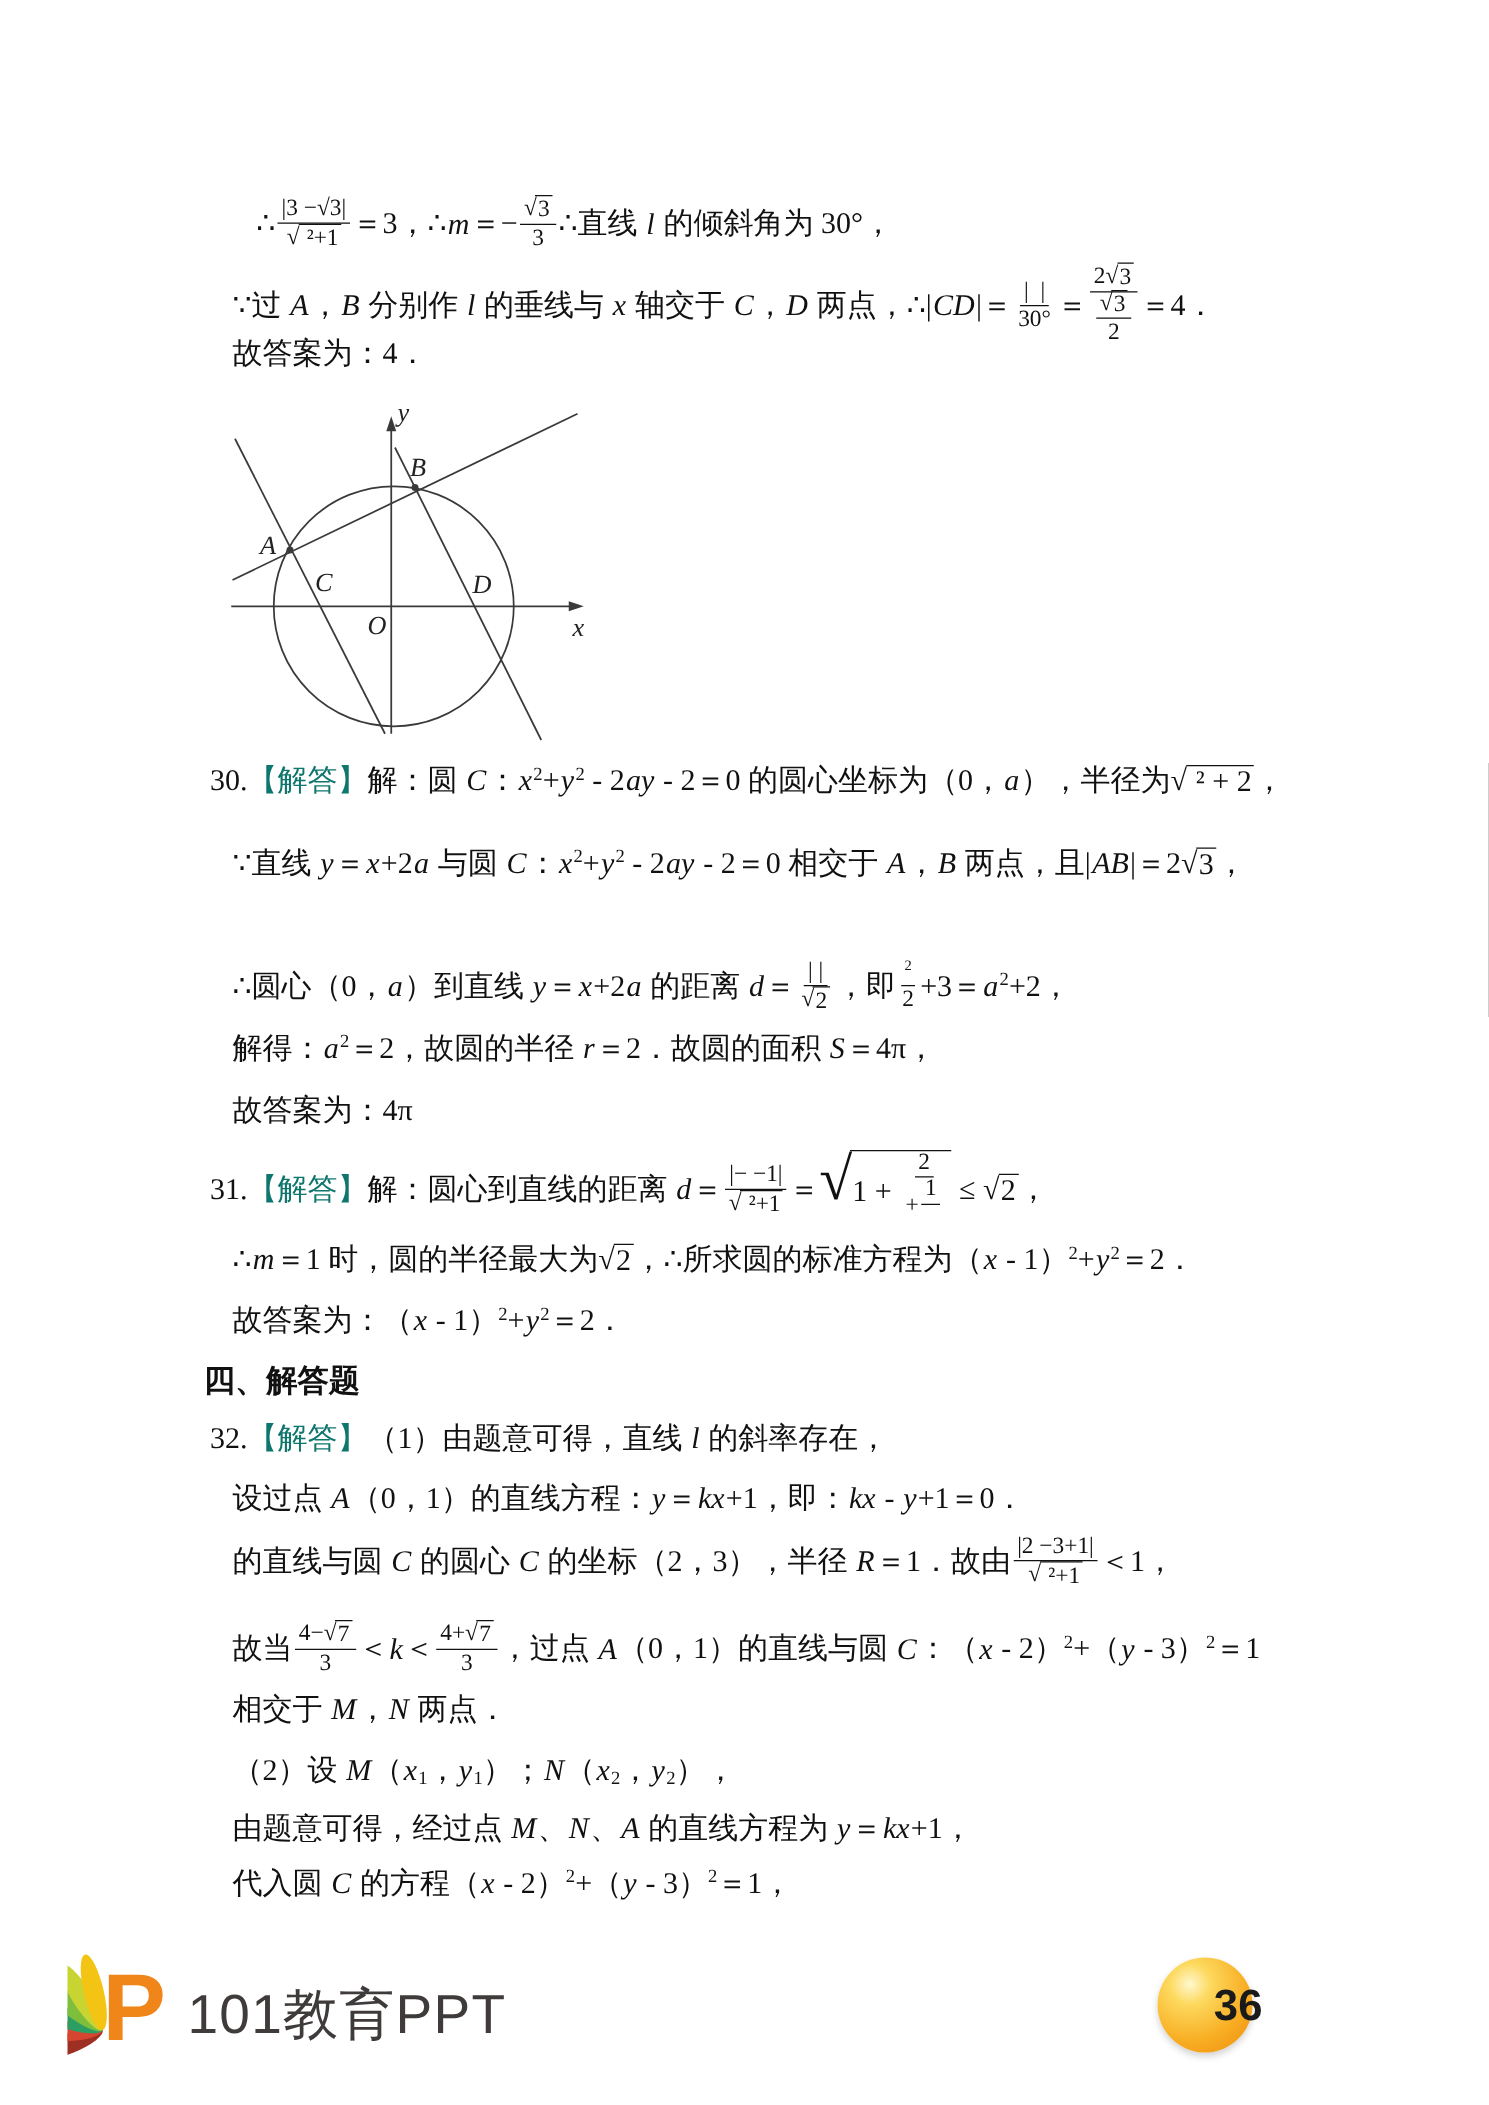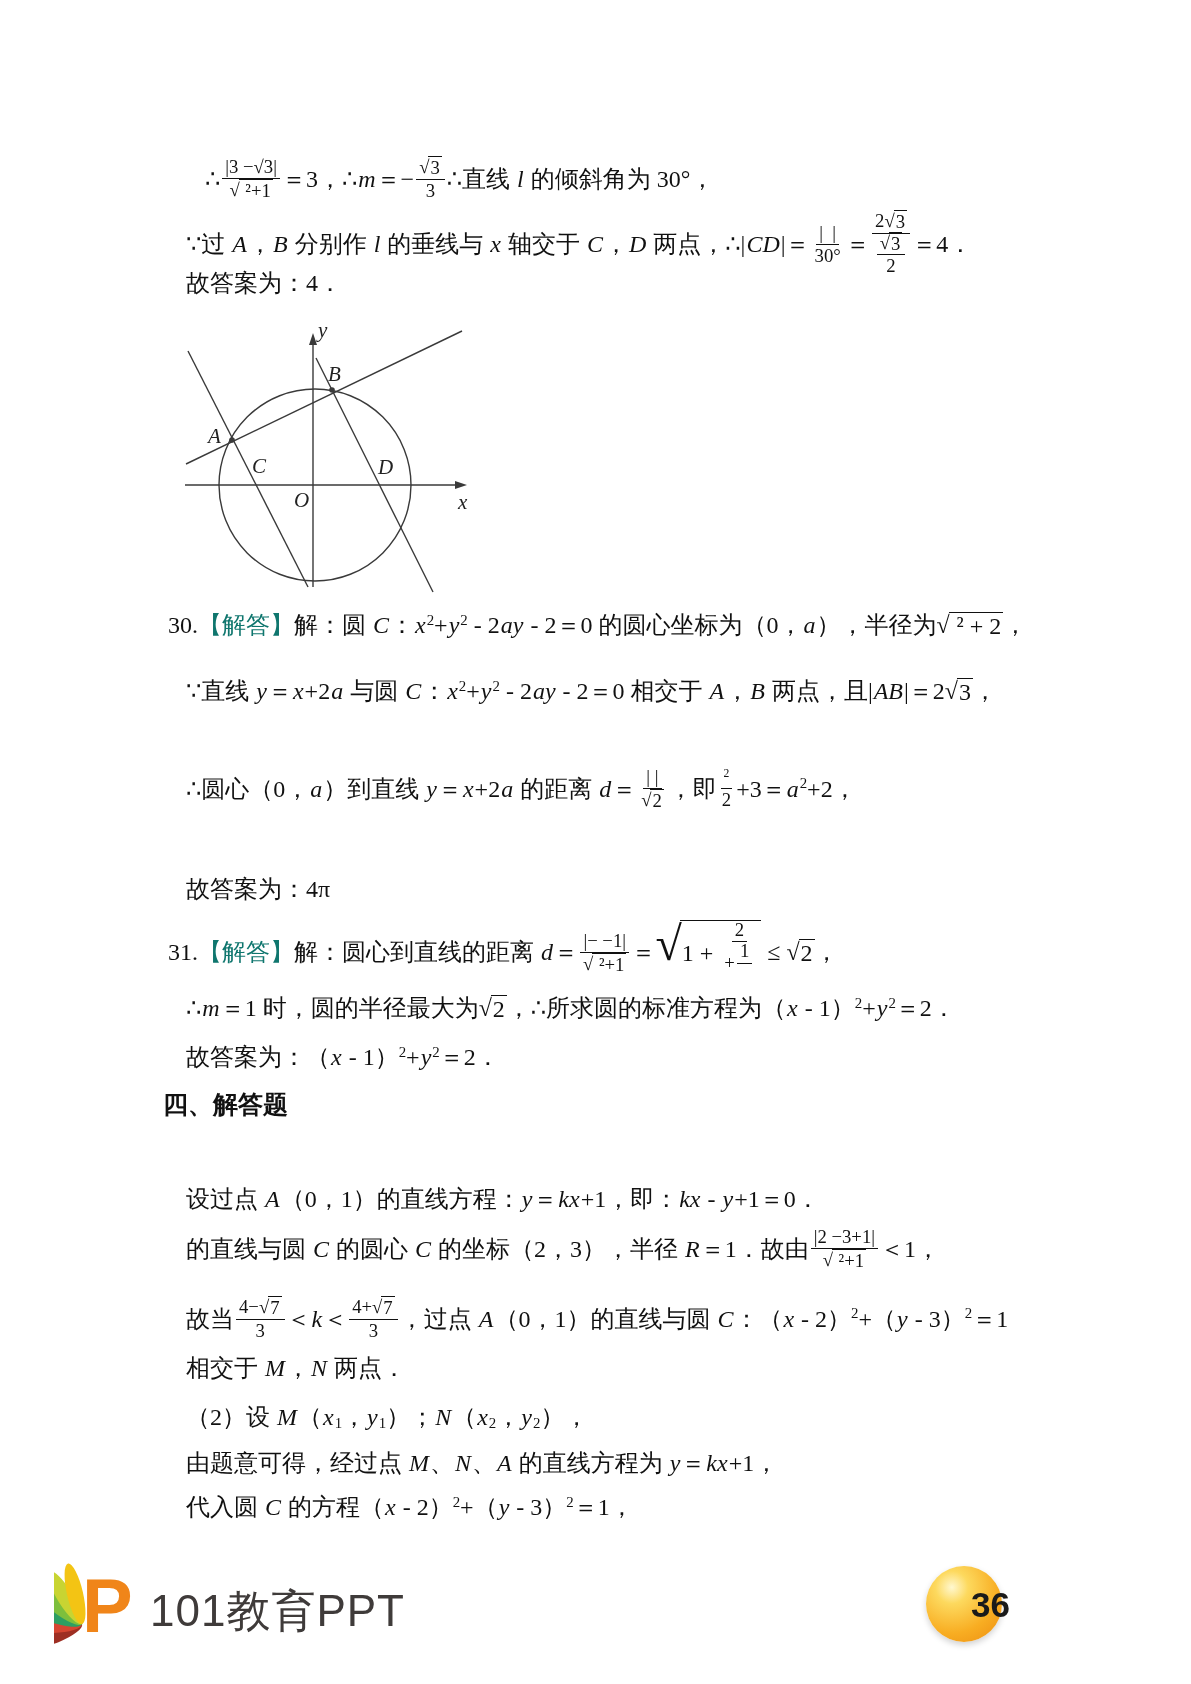--- a/index.html
+++ b/index.html
@@ -81,31 +81,33 @@
 
   <div class="mline" style="left:168px;top:610px;"><span class="t">30.</span><span class="b">【解答】</span><span class="t">解：圆 </span><span class="v">C</span><span class="t">：</span><span class="v">x</span><span class="sup">2</span><span class="t">+</span><span class="v">y</span><span class="sup">2</span><span class="t"> - 2</span><span class="v">ay</span><span class="t"> - 2＝0 的圆心坐标为（0，</span><span class="v">a</span><span class="t">），半径为</span><span class="sqrt"><span class="rad">√</span><span class="under"><span class="t"> ² + 2</span></span></span><span class="t">，</span></div>
   <div class="mline" style="left:186px;top:676px;"><span class="t">∵直线 </span><span class="v">y</span><span class="t">＝</span><span class="v">x</span><span class="t">+2</span><span class="v">a</span><span class="t"> 与圆 </span><span class="v">C</span><span class="t">：</span><span class="v">x</span><span class="sup">2</span><span class="t">+</span><span class="v">y</span><span class="sup">2</span><span class="t"> - 2</span><span class="v">ay</span><span class="t"> - 2＝0 相交于 </span><span class="v">A</span><span class="t">，</span><span class="v">B</span><span class="t"> 两点，且|</span><span class="v">AB</span><span class="t">|＝2</span><span class="sqrt"><span class="rad">√</span><span class="under"><span class="t">3</span></span></span><span class="t">，</span></div>
   <div class="mline" style="left:186px;top:768px;"><span class="t">∴圆心（0，</span><span class="v">a</span><span class="t">）到直线 </span><span class="v">y</span><span class="t">＝</span><span class="v">x</span><span class="t">+2</span><span class="v">a</span><span class="t"> 的距离 </span><span class="v">d</span><span class="t">＝</span><span class="frac">
         <span class="num"><span class="t">| |</span></span>
         <span class="den"><span class="sqrt"><span class="rad">√</span><span class="under"><span class="t">2</span></span></span></span>
       </span><span class="t">，即</span><span class="frac">
         <span class="num"><span class="sup">2</span></span>
         <span class="den"><span class="t">2</span></span>
       </span><span class="t">+3＝</span><span class="v">a</span><span class="sup">2</span><span class="t">+2，</span></div>
+  <div class="mline" style="left:186px;top:824px;"><span class="t">解得：</span><span class="v">a</span><span class="sup">2</span><span class="t">＝2，故圆的半径 </span><span class="v">r</span><span class="t">＝2．故圆的面积 </span><span class="v">S</span><span class="t">＝4π，</span></div>
   <div class="mline" style="left:186px;top:874px;"><span class="t">故答案为：4π</span></div>
 
   <div class="mline" style="left:168px;top:920px;"><span class="t">31.</span><span class="b">【解答】</span><span class="t">解：圆心到直线的距离 </span><span class="v">d</span><span class="t">＝</span><span class="frac">
         <span class="num"><span class="t">|− −1|</span></span>
         <span class="den"><span class="sqrt"><span class="rad">√</span><span class="under"><span class="t"> ²+1</span></span></span></span>
       </span><span class="t">＝</span><span class="sqrt big"><span class="rad">√</span><span class="under"><span class="t">1 + </span><span class="frac"><span class="num"><span class="t">2</span></span><span class="den"><span class="t">+</span><span class="frac"><span class="num"><span class="t">1</span></span><span class="den"><span class="t">&nbsp;</span></span></span></span></span></span></span><span class="t"> ≤ </span><span class="sqrt"><span class="rad">√</span><span class="under"><span class="t">2</span></span></span><span class="t">，</span></div>
   <div class="mline" style="left:186px;top:993px;"><span class="t">∴</span><span class="v">m</span><span class="t">＝1 时，圆的半径最大为</span><span class="sqrt"><span class="rad">√</span><span class="under"><span class="t">2</span></span></span><span class="t">，∴所求圆的标准方程为（</span><span class="v">x</span><span class="t"> - 1）</span><span class="sup">2</span><span class="t">+</span><span class="v">y</span><span class="sup">2</span><span class="t">＝2．</span></div>
   <div class="mline" style="left:186px;top:1042px;"><span class="t">故答案为：（</span><span class="v">x</span><span class="t"> - 1）</span><span class="sup">2</span><span class="t">+</span><span class="v">y</span><span class="sup">2</span><span class="t">＝2．</span></div>
 
   <div class="heading" style="left:163px;top:1088px;">四、解答题</div>
 
+  <div class="mline" style="left:168px;top:1136px;"><span class="t">32.</span><span class="b">【解答】</span><span class="t">（1）由题意可得，直线 </span><span class="v">l</span><span class="t"> 的斜率存在，</span></div>
   <div class="mline" style="left:186px;top:1184px;"><span class="t">设过点 </span><span class="v">A</span><span class="t">（0，1）的直线方程：</span><span class="v">y</span><span class="t">＝</span><span class="v">kx</span><span class="t">+1，即：</span><span class="v">kx</span><span class="t"> - </span><span class="v">y</span><span class="t">+1＝0．</span></div>
   <div class="mline" style="left:186px;top:1228px;"><span class="t">的直线与圆 </span><span class="v">C</span><span class="t"> 的圆心 </span><span class="v">C</span><span class="t"> 的坐标（2，3），半径 </span><span class="v">R</span><span class="t">＝1．故由</span><span class="frac">
         <span class="num"><span class="t">|2 −3+1|</span></span>
         <span class="den"><span class="sqrt"><span class="rad">√</span><span class="under"><span class="t"> ²+1</span></span></span></span>
       </span><span class="t">＜1，</span></div>
   <div class="mline" style="left:186px;top:1298px;"><span class="t">故当</span><span class="frac">
         <span class="num"><span class="t">4−</span><span class="sqrt"><span class="rad">√</span><span class="under"><span class="t">7</span></span></span></span>
         <span class="den"><span class="t">3</span></span>
       </span><span class="t">＜</span><span class="v">k</span><span class="t">＜</span><span class="frac">
         <span class="num"><span class="t">4+</span><span class="sqrt"><span class="rad">√</span><span class="under"><span class="t">7</span></span></span></span>

